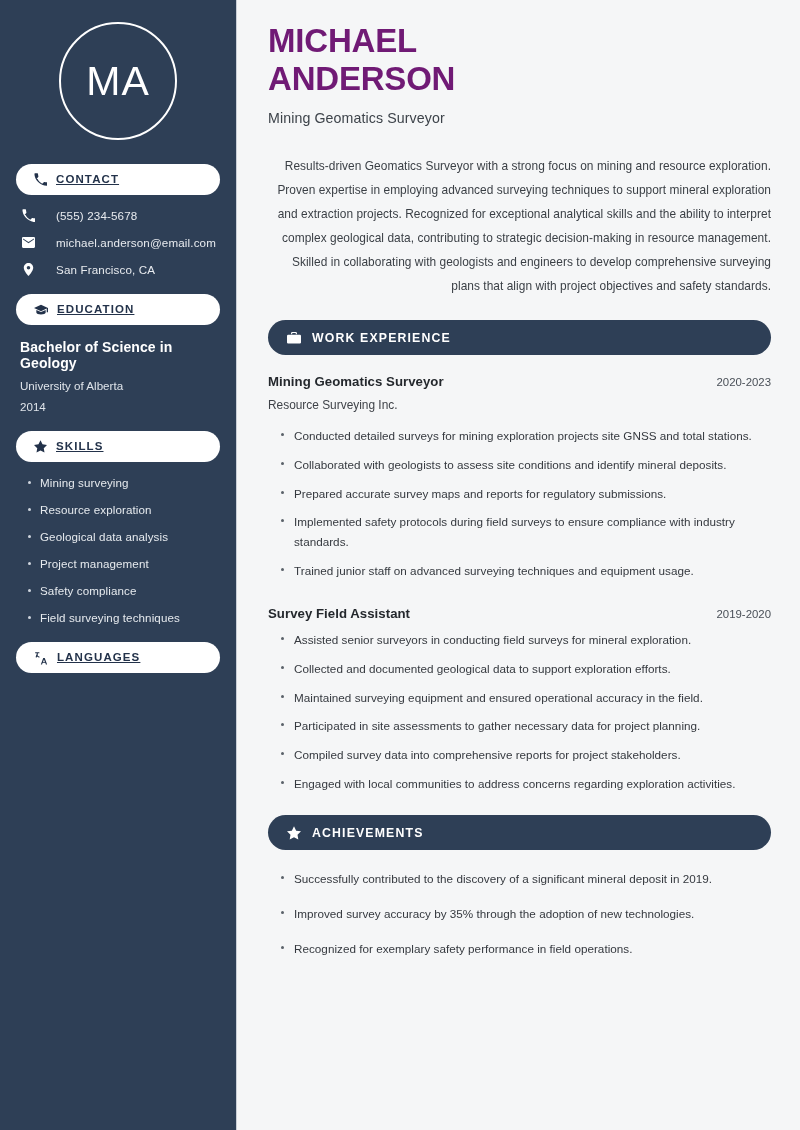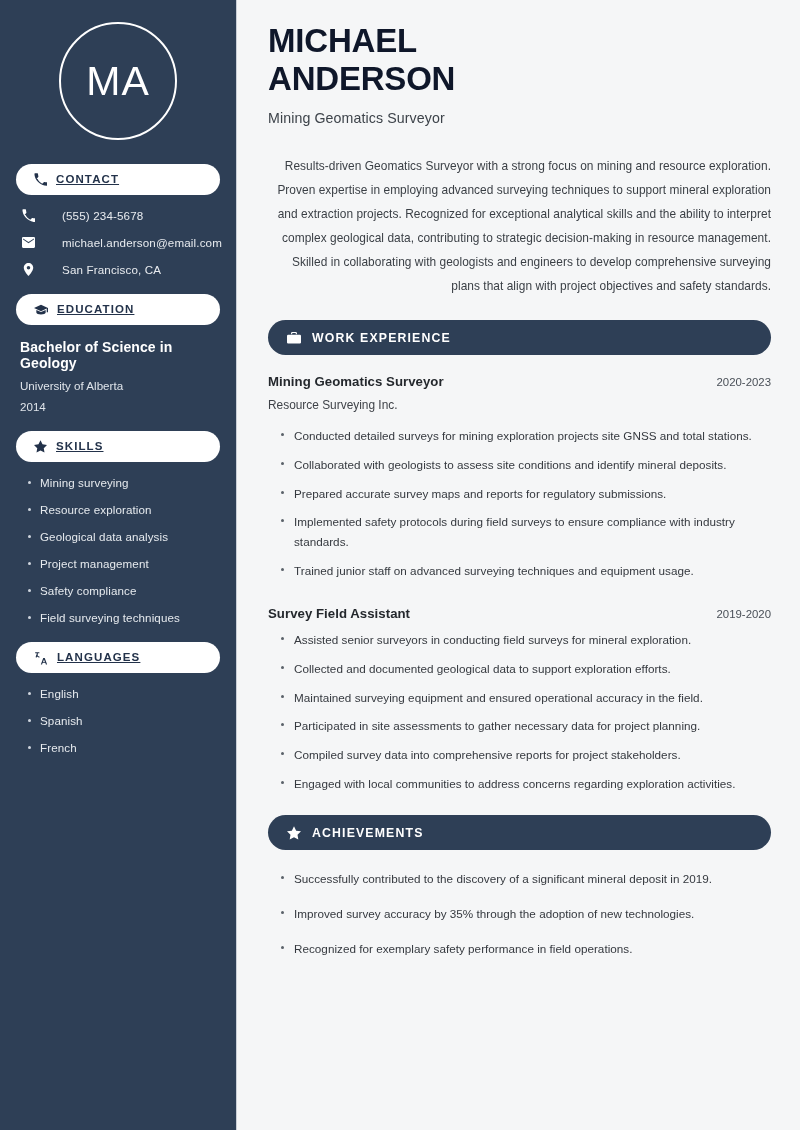--- a/index.html
+++ b/index.html
@@ -72,21 +72,21 @@
     text-transform: uppercase;
     line-height: 1;
     text-decoration: underline;
   }
   .pill svg { display: block; flex: none; }
 
   .contact-list { padding: 0 0 4px 6px; }
   .contact-row {
     display: flex;
     align-items: center;
-    gap: 27px;
+    gap: 21px;
     margin-bottom: 14px;
     font-size: 11.6px;
     color: #e8ebef;
     letter-spacing: .15px;
   }
   .contact-row svg { flex: none; display: block; }
 
   .edu-block { padding: 0 0 2px 4px; margin-bottom: 16px; }
   .edu-degree {
     font-size: 14px;
@@ -129,21 +129,21 @@
   .main {
     flex: 1;
     padding: 22px 29px 0 31px;
     background: #f5f6f7;
   }
 
   .name {
     font-size: 33px;
     font-weight: bold;
     line-height: 1.16;
-    color: #0f172a;
+    color: #701a75;
     letter-spacing: -0.2px;
     text-transform: uppercase;
   }
   .job-title {
     font-size: 14.2px;
     color: #3d434a;
     margin-top: 11px;
     letter-spacing: .1px;
   }
 
@@ -312,25 +312,20 @@
       <span>
         <svg width="14" height="14" viewBox="0 0 24 24" fill="#23324a">
           <path d="M2 2h7.2v1.9H6.6v.9c0 2.6-.9 5-2.6 6.8l-1.4-1.4c1.3-1.4 2-3.3 2-5.4v-.9H2V2z"></path>
           <path d="M3.4 7.6l1.3-1.3c1.4 1.5 3.1 2.7 5 3.5l-.8 1.8c-2.1-.9-4-2.2-5.5-4z"></path>
           <path d="M15.8 11.8h2.6l4.1 11.4h-2.1l-.9-2.6h-4.8l-.9 2.6h-2.1l4.1-11.4zm1.3 2.6-1.7 4.7h3.4l-1.7-4.7z"></path>
         </svg>
       </span>
       <span class="pill-label">LANGUAGES</span>
     </div>
 
-    <ul class="side-list">
-      <li>English</li>
-      <li>Spanish</li>
-      <li>French</li>
-    </ul>
 
   </aside>
 
   <main class="main">
 
     <h1 class="name">
       <span>MICHAEL</span><br>
       <span>ANDERSON</span>
     </h1>
     <div class="job-title">Mining Geomatics Surveyor</div>

